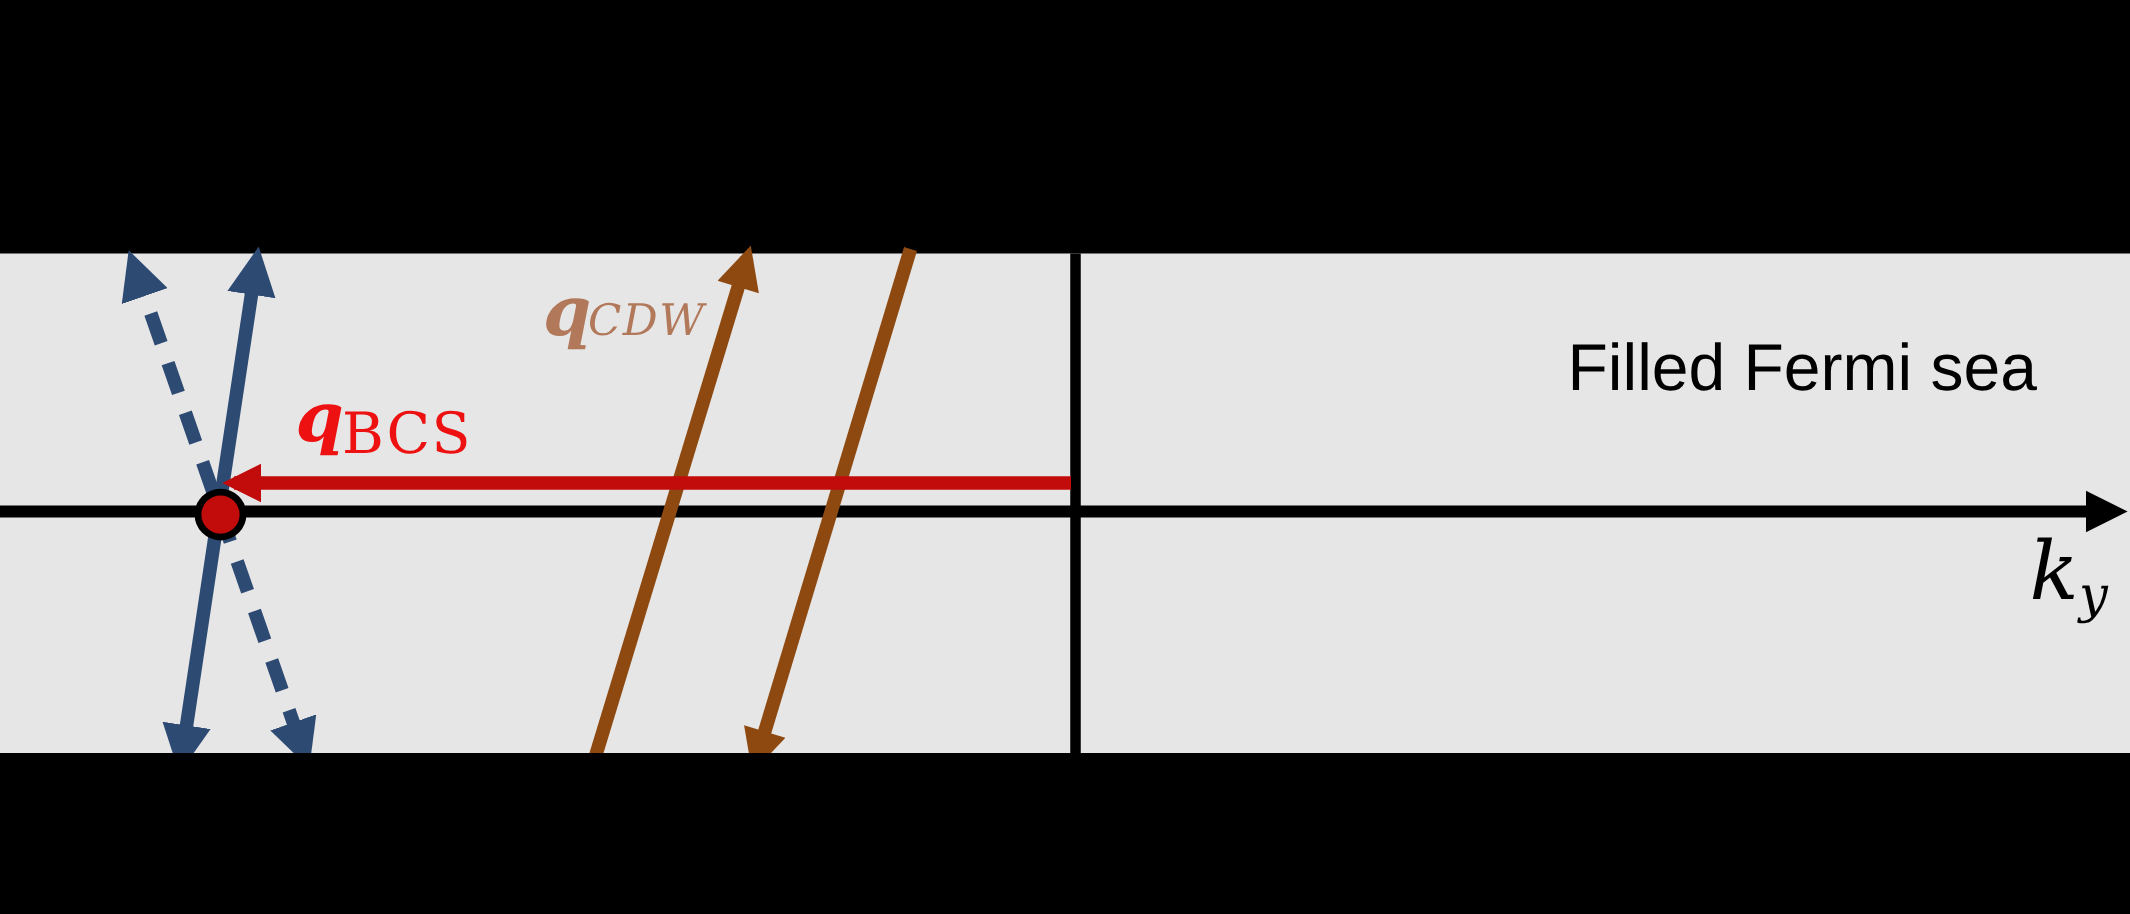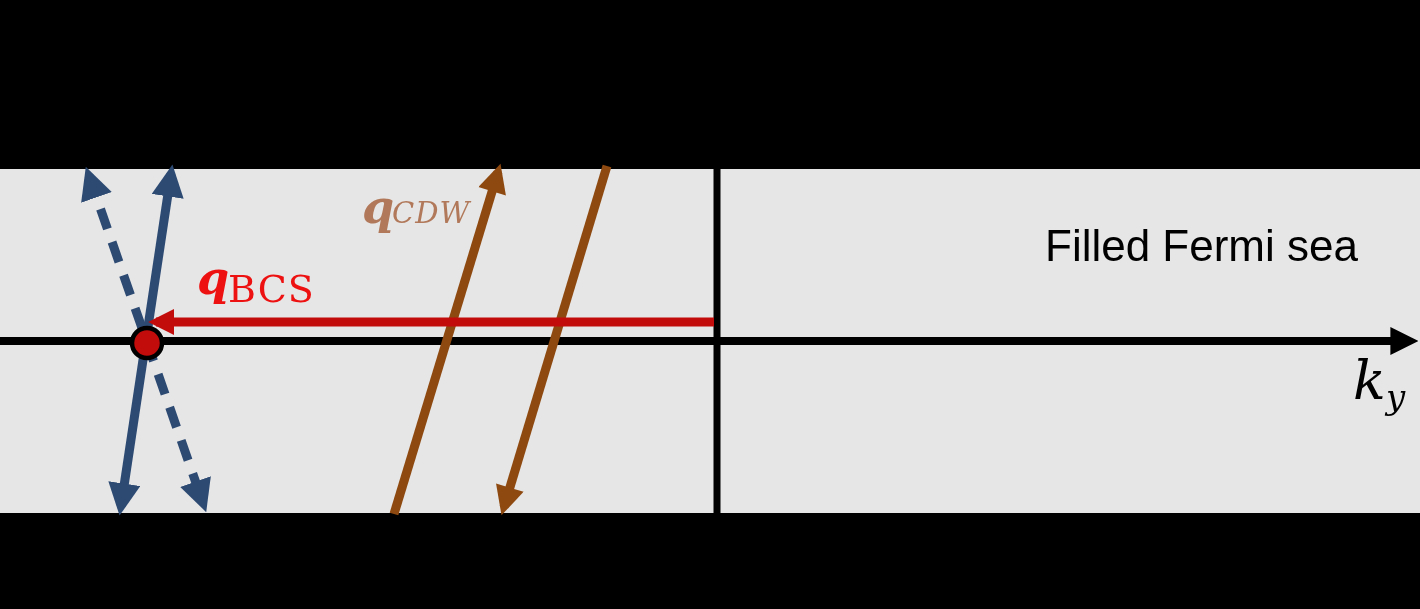--- a/index.html
+++ b/index.html
@@ -1,18 +1,18 @@
 <!DOCTYPE html>
 <html style="--background: #000000; --fermi-band: #e6e6e6; --axis: #000000; --text: #000000; --bcs-arrow: #c20b0b; --bcs-label: #ee1111; --cdw-arrow: #8e4910; --cdw-label: #b1795a; --pair-arrow: #2d4a73; --dot-fill: #c20b0b; --dot-ring: #000000;"><head>
 <meta charset="utf-8">
 <style>
   html,body{margin:0;padding:0;background:#000;}
   .stage{
     position:relative;
-    width:1420px;height:609px;
+    width:1420px;height:502px;
     background:var(--background,#000);
     overflow:hidden;
     font-family:"DejaVu Serif", serif;
   }
   .band{
     position:absolute;
     left:0;top:169px;width:1420px;height:344px;
     background:var(--fermi-band,#e6e6e6);
   }
   svg.overlay{position:absolute;left:0;top:0;width:1420px;height:609px;display:block;}

